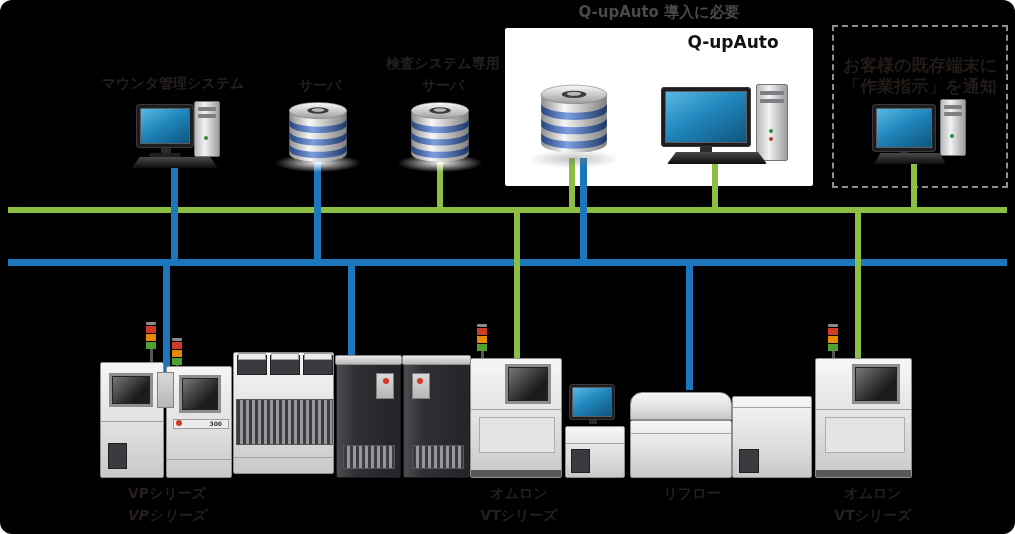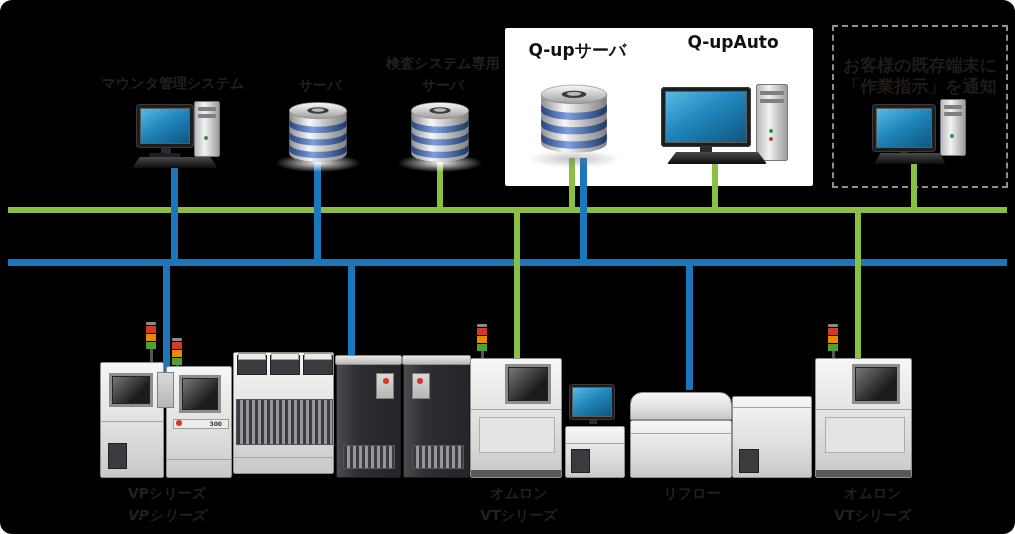--- a/index.html
+++ b/index.html
@@ -74,33 +74,33 @@
           <stop offset="1" stop-color="#9e9e9e"></stop>
       </linearGradient>
       <linearGradient id="blu" x1="0" y1="0" x2="1" y2="0">
         <stop offset="0" stop-color="#27447e"></stop>
           <stop offset=".4" stop-color="#7d9fe0"></stop>
           <stop offset="1" stop-color="#1d3766"></stop>
       </linearGradient>
     </defs>
   </svg>
 
+  <div class="banner" style="left:505px;top:3px;width:308px;">Q-upAuto 導入に必要</div>
 
   <div class="highlight-box" style="left:505px;top:28px;width:308px;height:158px;"></div>
 
   <div class="dashed-box" style="left:832px;top:25px;width:176px;height:163px;"></div>
   <div class="note" style="left:832px;top:55px;width:176px;">お客様の既存端末に</div>
   <div class="note" style="left:832px;top:76px;width:176px;">「作業指示」を通知</div>
 
   <div class="lbl" style="left:93px;top:72px;width:160px;">マウンタ管理システム</div>
   <div class="lbl" style="left:240px;top:74px;width:160px;">サーバ</div>
   <div class="lbl" style="left:363px;top:52px;width:160px;">検査システム専用</div>
   <div class="lbl" style="left:363px;top:74px;width:160px;">サーバ</div>
 
-  <div class="boxlbl" style="left:505px;top:40px;width:145px;">Q-upサーバ</div>
   <div class="boxlbl" style="left:668px;top:32px;width:130px;">Q-upAuto</div>
 
   <div class="bus green" style="left:8px;top:207px;width:999px;height:6px;"></div>
   <div class="bus blue" style="left:8px;top:259px;width:999px;height:7px;"></div>
 
   <div class="vline blue" style="left:171px;top:158px;width:7px;height:102px;"></div>
   <div class="vline blue" style="left:314px;top:156px;width:7px;height:104px;"></div>
   <div class="vline green" style="left:437px;top:158px;width:6px;height:52px;"></div>
   <div class="vline green" style="left:569px;top:158px;width:6px;height:52px;"></div>
   <div class="vline blue" style="left:580px;top:158px;width:7px;height:102px;"></div>

